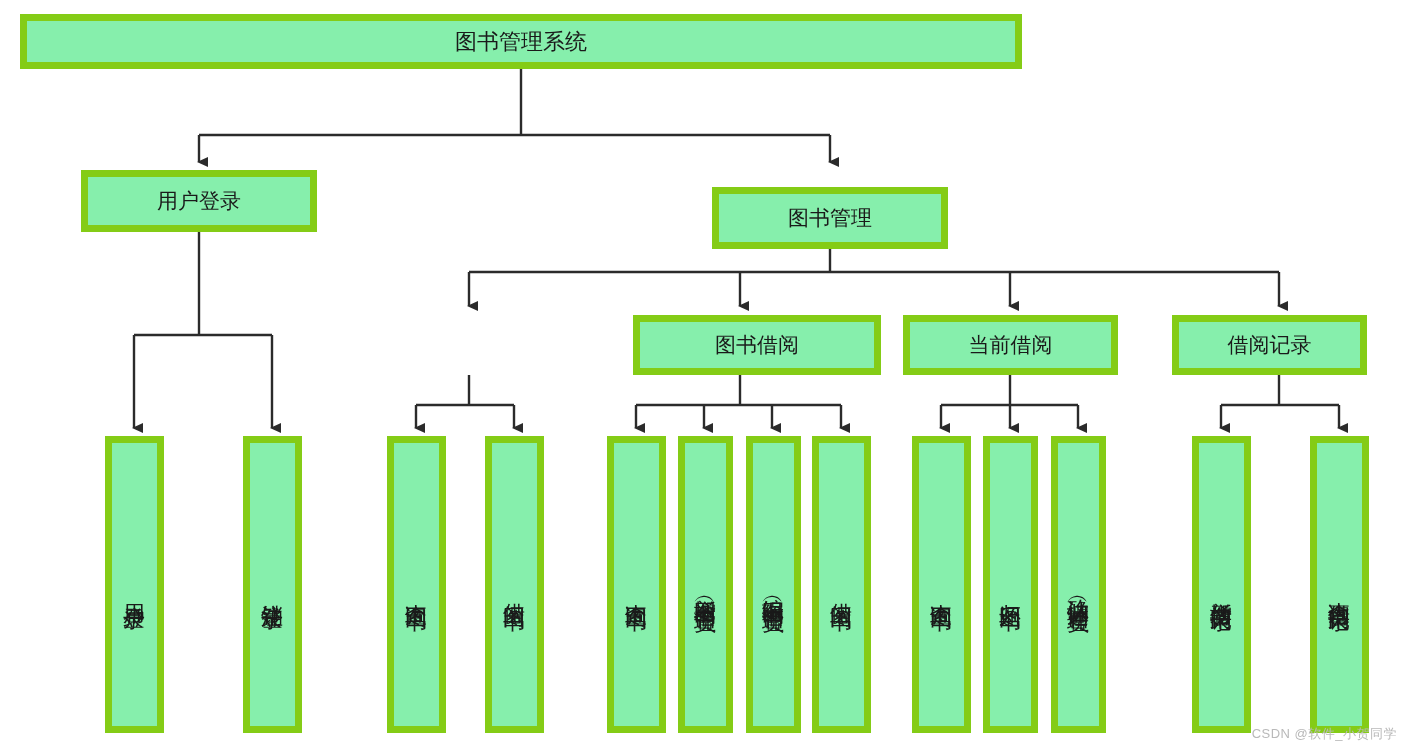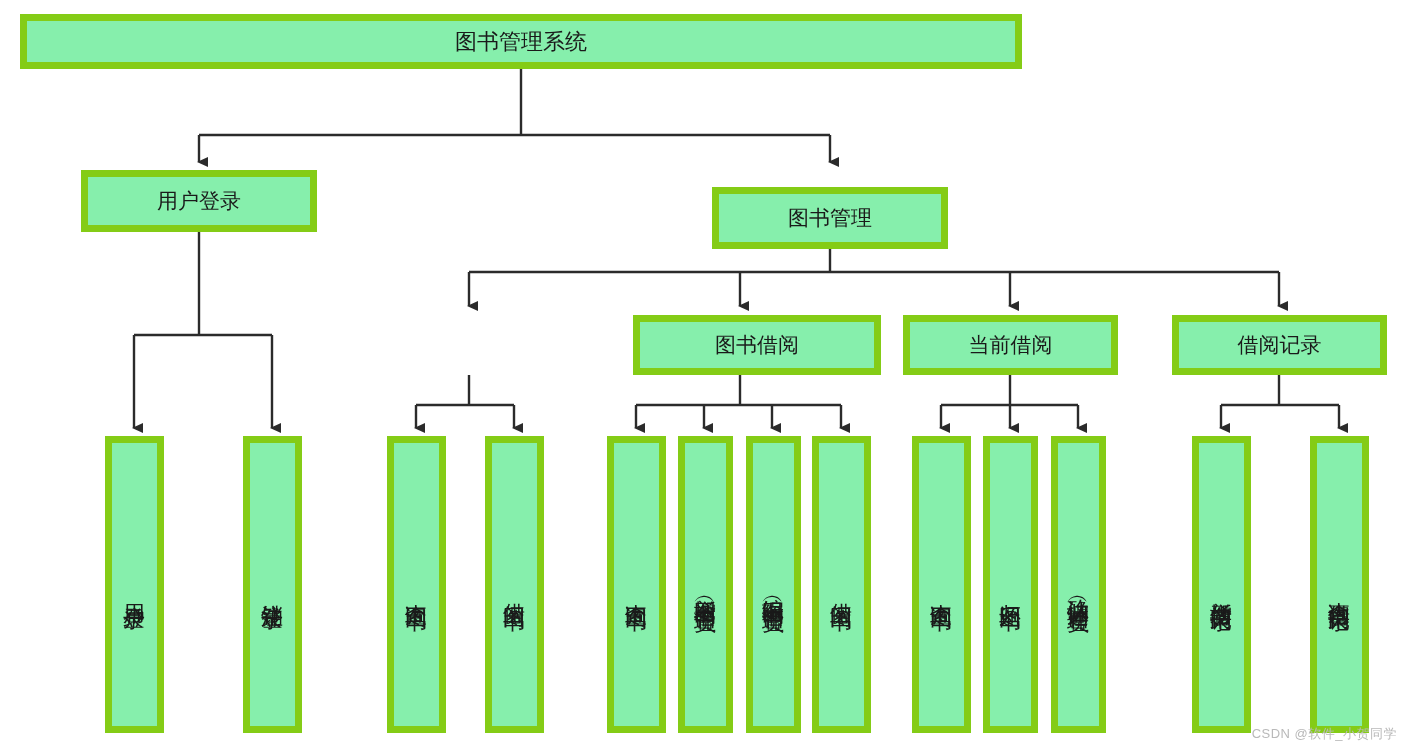--- a/index.html
+++ b/index.html
@@ -127,21 +127,21 @@
 
 
   <div class="node h-node" style="left:633px;top:315px;width:248px;height:60px;">
     <span class="lbl">图书借阅</span>
   </div>
 
   <div class="node h-node" style="left:903px;top:315px;width:215px;height:60px;">
     <span class="lbl">当前借阅</span>
   </div>
 
-  <div class="node h-node" style="left:1172px;top:315px;width:215px;height:60px;">
+  <div class="node h-node" style="left:1172px;top:315px;width:195px;height:60px;">
     <span class="lbl">借阅记录</span>
   </div>
 
   <div class="node v-node" style="left:105px;top:436px;width:59px;height:297px;">
     <span class="lbl">用户登录</span>
   </div>
   <div class="node v-node" style="left:243px;top:436px;width:59px;height:297px;">
     <span class="lbl">注销登录</span>
   </div>
 

